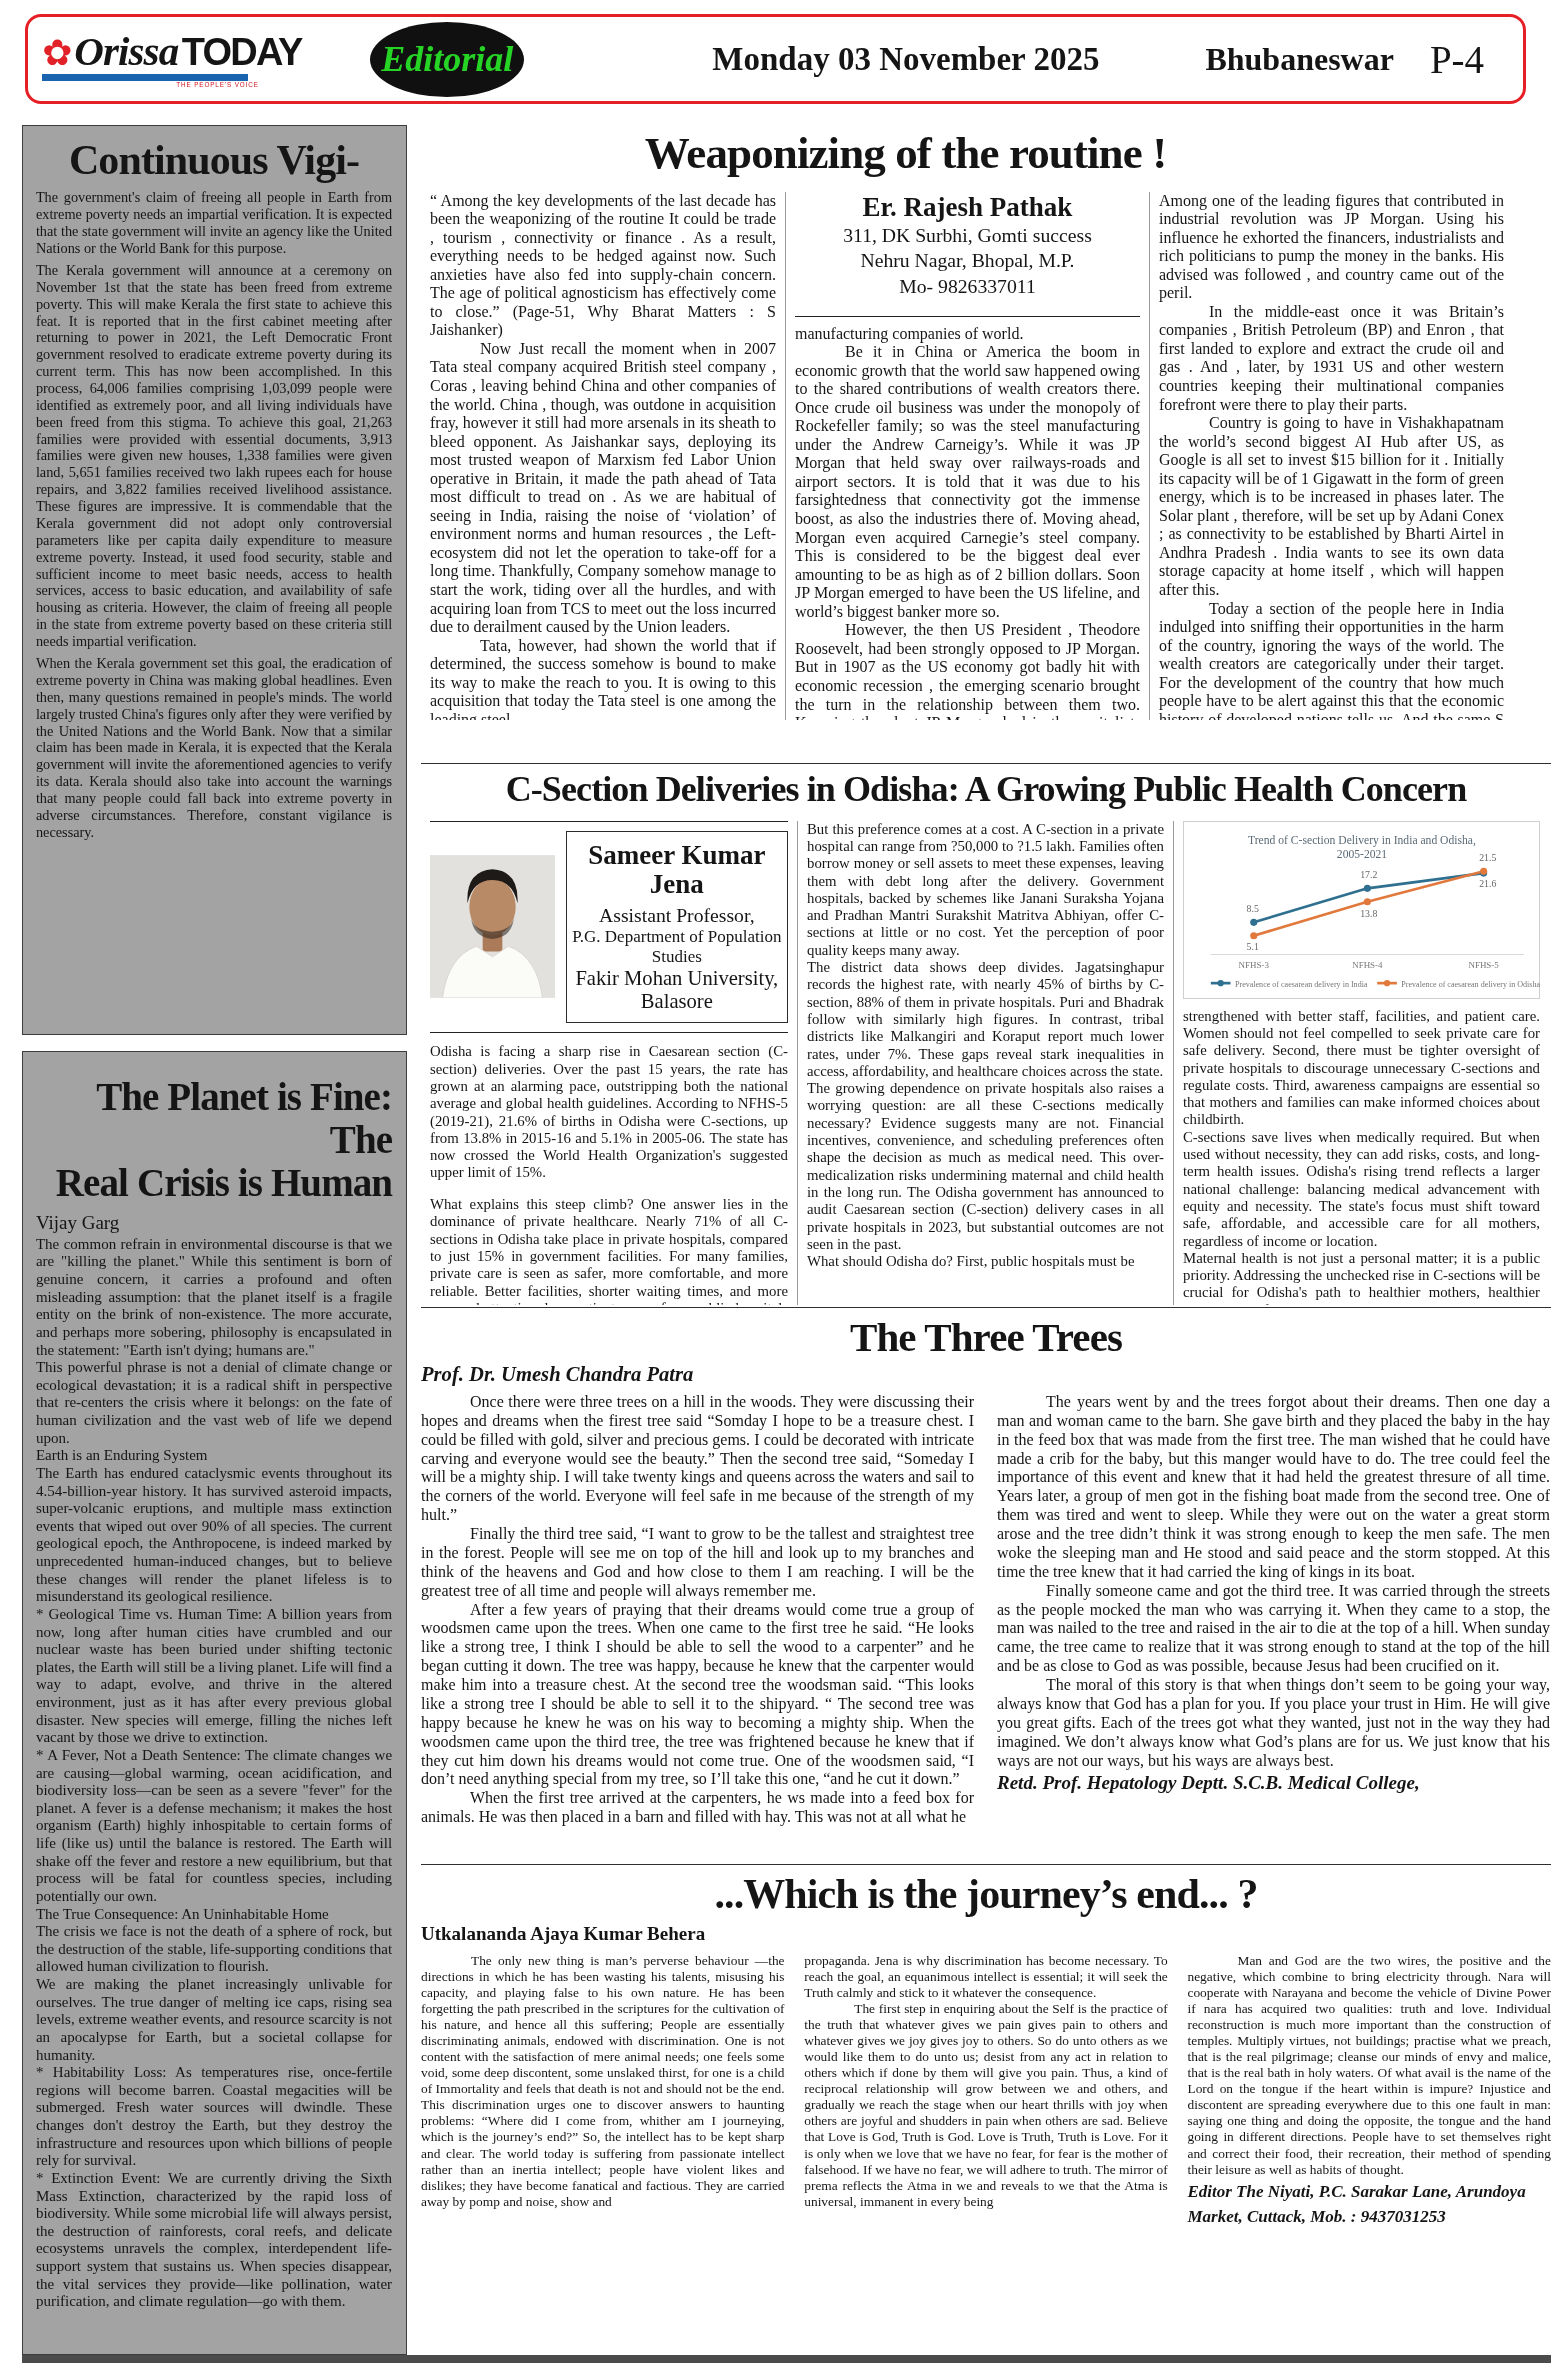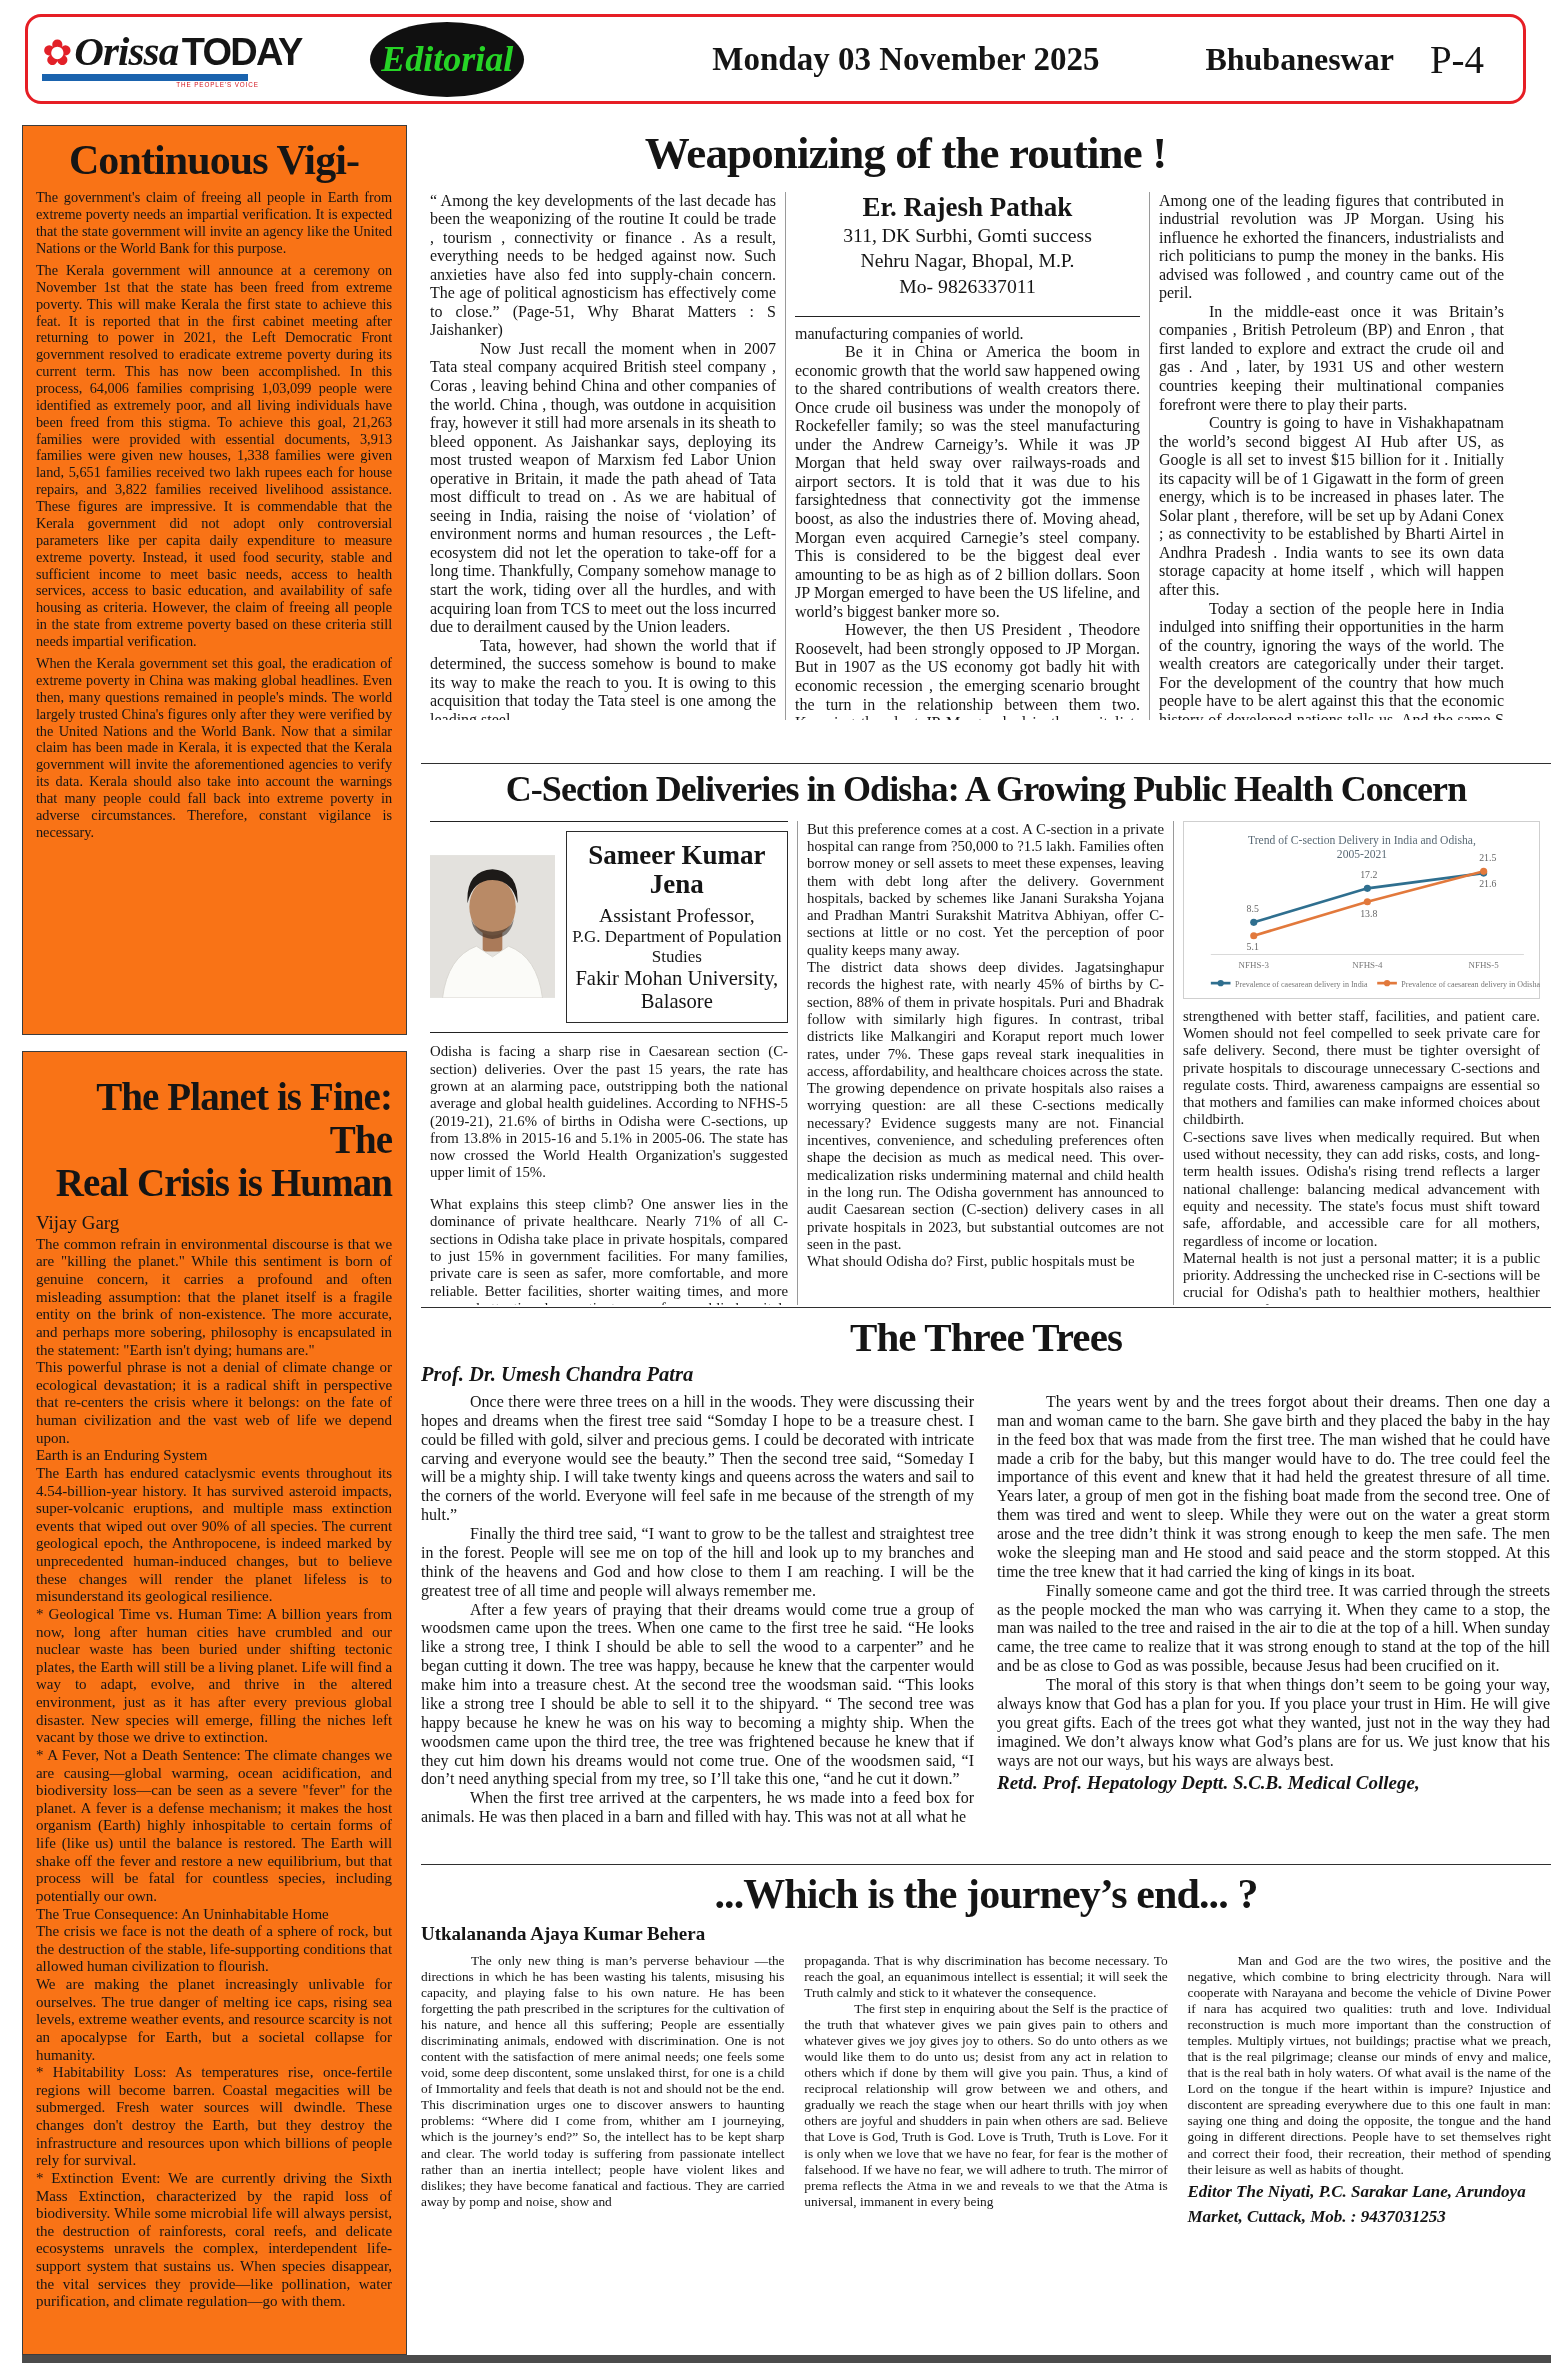--- a/index.html
+++ b/index.html
@@ -23,21 +23,21 @@
   .badge{
     margin-left:59px;width:154px;height:75px;background:#101010;border-radius:50%;
     display:flex;align-items:center;justify-content:center;
   }
   .badge span{color:#26d426;font-style:italic;font-weight:bold;font-size:36px;}
   .mast-date{margin-left:188px;font-weight:bold;font-size:33px;white-space:nowrap;}
   .mast-city{margin-left:106px;font-weight:bold;font-size:32px;white-space:nowrap;text-align:center;}
   .mast-page{margin-left:36px;font-size:39px;white-space:nowrap;}
 
   
-  .box{position:absolute;border:1.8px solid #3c3c3c;box-sizing:border-box;padding:7.2px 13.4px;overflow:hidden;background:#f97316;}
+  .box{position:absolute;border:1.8px solid #3c3c3c;box-sizing:border-box;padding:7.2px 13.4px;overflow:hidden;background:#a3a3a3;}
   .htitle{font-weight:bold;text-align:center;letter-spacing:-0.9px;}
   .body,.bodyp{ text-align:justify;margin:0;}
   p{margin:0;}
   .ind{text-indent:50px;}
   .ind2{text-indent:49px;}
   .sec{position:absolute;overflow:hidden;}
   .cols{display:flex;}
   .rule{position:absolute;border-top:1.8px solid #2f2f2f;height:0;}
   .sep + .sep{border-left:0.9px solid #9a9a9a;}
 
@@ -261,21 +261,21 @@
 <div class="rule" style="left:421px;top:1864px;width:1130px;"></div>
 
 <div class="sec" id="sec-journey" style="left:421px;top:1870px;width:1130px;height:478px;">
   <div class="htitle">...Which is the journey’s end... ?</div>
   <div class="author">Utkalananda Ajaya Kumar Behera</div>
   <div class="cols">
     <div class="jcol">
       <p class="bodyp ind">The only new thing is man’s perverse behaviour —the directions in which he has been wasting his talents, misusing his capacity, and playing false to his own nature. He has been forgetting the path prescribed in the scriptures for the cultivation of his nature, and hence all this suffering; People are essentially discriminating animals, endowed with discrimination. One is not content with the satisfaction of mere animal needs; one feels some void, some deep discontent, some unslaked thirst, for one is a child of Immortality and feels that death is not and should not be the end. This discrimination urges one to discover answers to haunting problems: “Where did I come from, whither am I journeying, which is the journey’s end?” So, the intellect has to be kept sharp and clear. The world today is suffering from passionate intellect rather than an inertia intellect; people have violent likes and dislikes; they have become fanatical and factious. They are carried away by pomp and noise, show and</p>
     </div>
     <div class="jcol">
-      <p class="bodyp">propaganda. That is why discrimination has become necessary. To reach the goal, an equanimous intellect is essential; it will seek the Truth calmly and stick to it whatever the consequence.</p>
+      <p class="bodyp">propaganda. Jena is why discrimination has become necessary. To reach the goal, an equanimous intellect is essential; it will seek the Truth calmly and stick to it whatever the consequence.</p>
       <p class="bodyp ind">The first step in enquiring about the Self is the practice of the truth that whatever gives we pain gives pain to others and whatever gives we joy gives joy to others. So do unto others as we would like them to do unto us; desist from any act in relation to others which if done by them will give you pain. Thus, a kind of reciprocal relationship will grow between we and others, and gradually we reach the stage when our heart thrills with joy when others are joyful and shudders in pain when others are sad. Believe that Love is God, Truth is God. Love is Truth, Truth is Love. For it is only when we love that we have no fear, for fear is the mother of falsehood. If we have no fear, we will adhere to truth. The mirror of prema reflects the Atma in we and reveals to we that the Atma is universal, immanent in every being</p>
     </div>
     <div class="jcol">
       <p class="bodyp ind">Man and God are the two wires, the positive and the negative, which combine to bring electricity through. Nara will cooperate with Narayana and become the vehicle of Divine Power if nara has acquired two qualities: truth and love. Individual reconstruction is much more important than the construction of temples. Multiply virtues, not buildings; practise what we preach, that is the real pilgrimage; cleanse our minds of envy and malice, that is the real bath in holy waters. Of what avail is the name of the Lord on the tongue if the heart within is impure? Injustice and discontent are spreading everywhere due to this one fault in man: saying one thing and doing the opposite, the tongue and the hand going in different directions. People have to set themselves right and correct their food, their recreation, their method of spending their leisure as well as habits of thought.</p>
       <div class="signoff">Editor The Niyati, P.C. Sarakar Lane, Arundoya</div>
       <div class="signoff">Market, Cuttack, Mob. : 9437031253</div>
     </div>
   </div>
 </div>
 

